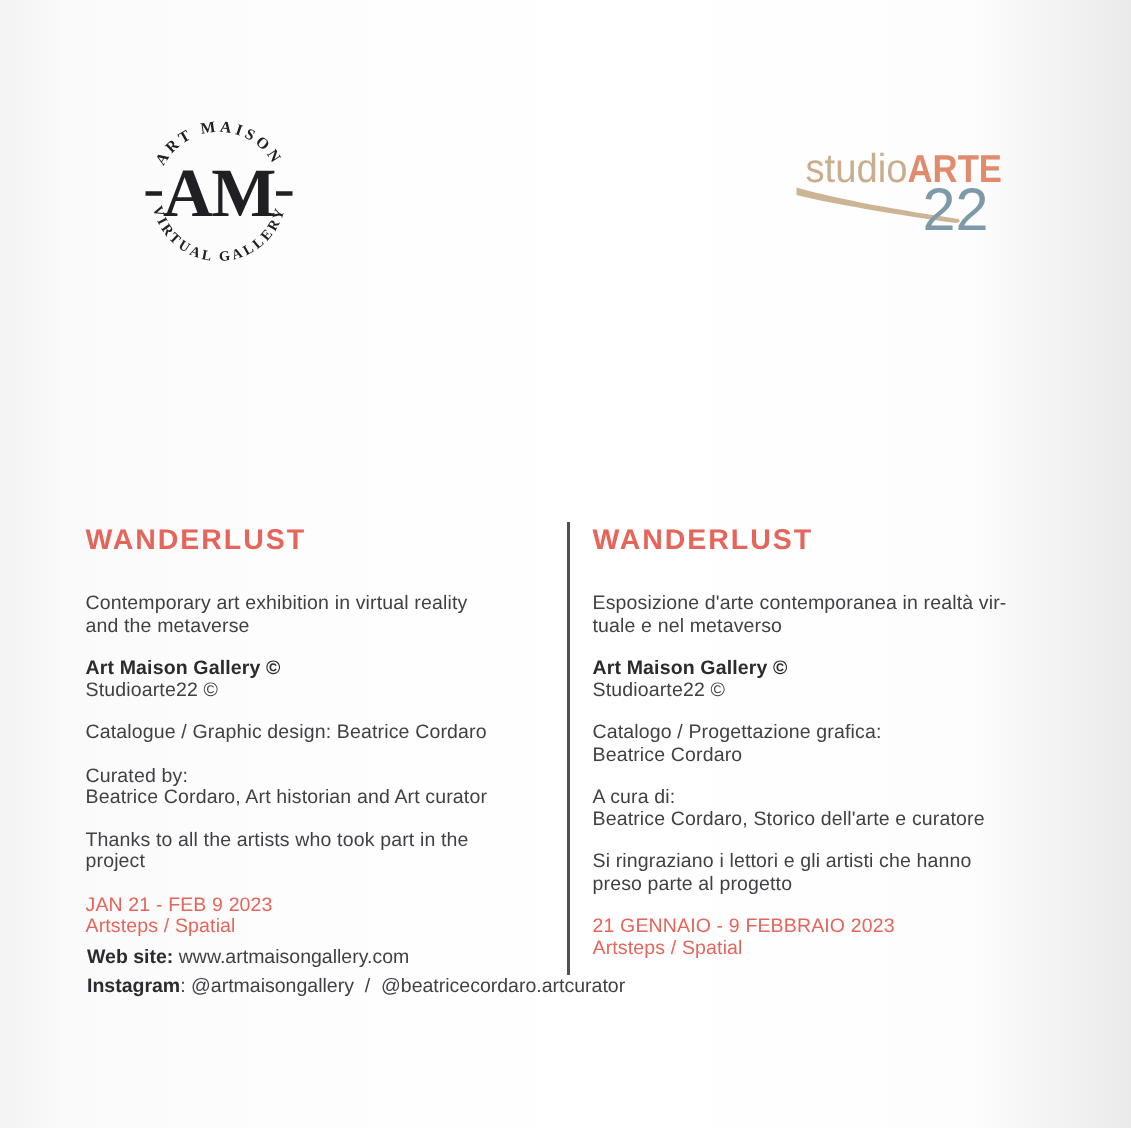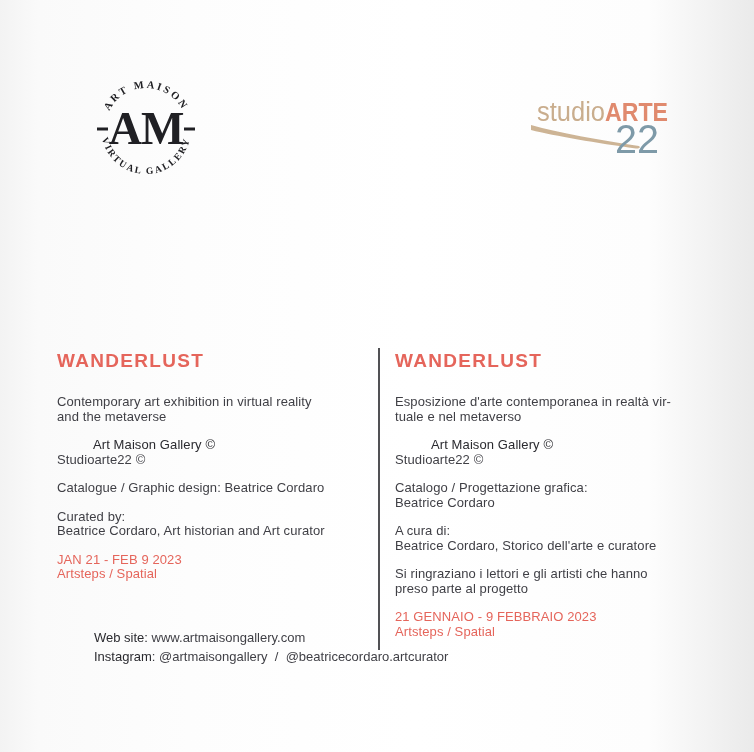--- a/index.html
+++ b/index.html
@@ -30,21 +30,21 @@
     font-weight: 700; letter-spacing: 1.3px;
     color: #e5655b;
   }
   .para {
     margin: 0 0 14px 0;
     font-size: 13px; line-height: 14.5px;
     letter-spacing: 0.1px;
     color: #3f3f45;
     white-space: pre;
   }
-  .b { font-weight: 400; color: #2a2a2f; margin-left: 36px; }
+  .b { font-weight: 700; color: #2a2a2f; }
   .dates { color: #e5655b; font-weight: 400; }
   .dates span { color: #e5655b; }
 
   
   .footer { position: absolute; left: 58px; top: 628px; }
   .f-line { font-size: 13px; line-height: 19px; color: #3f3f45; white-space: pre; }
   .f-line .b { color: #2a2a2f; }
 </style>
 </head>
 <body>
@@ -75,20 +75,22 @@
 <div class="divider"></div>
 
 <section class="col col-left">
   <h2 class="title">WANDERLUST</h2>
   <p class="para">Contemporary art exhibition in virtual reality
 and the metaverse</p>
   <p class="para"><span class="b">Art Maison Gallery ©</span><br><span>Studioarte22 ©</span></p>
   <p class="para">Catalogue / Graphic design: Beatrice Cordaro</p>
   <p class="para">Curated by:
 Beatrice Cordaro, Art historian and Art curator</p>
+  <p class="para">Thanks to all the artists who took part in the
+project</p>
   <p class="para dates"><span>JAN 21 - FEB 9 2023</span><br><span>Artsteps / Spatial</span></p>
 </section>
 
 <section class="col col-right">
   <h2 class="title">WANDERLUST</h2>
   <p class="para">Esposizione d'arte contemporanea in realtà vir-
 tuale e nel metaverso</p>
   <p class="para"><span class="b">Art Maison Gallery ©</span><br><span>Studioarte22 ©</span></p>
   <p class="para">Catalogo / Progettazione grafica:
 Beatrice Cordaro</p>

